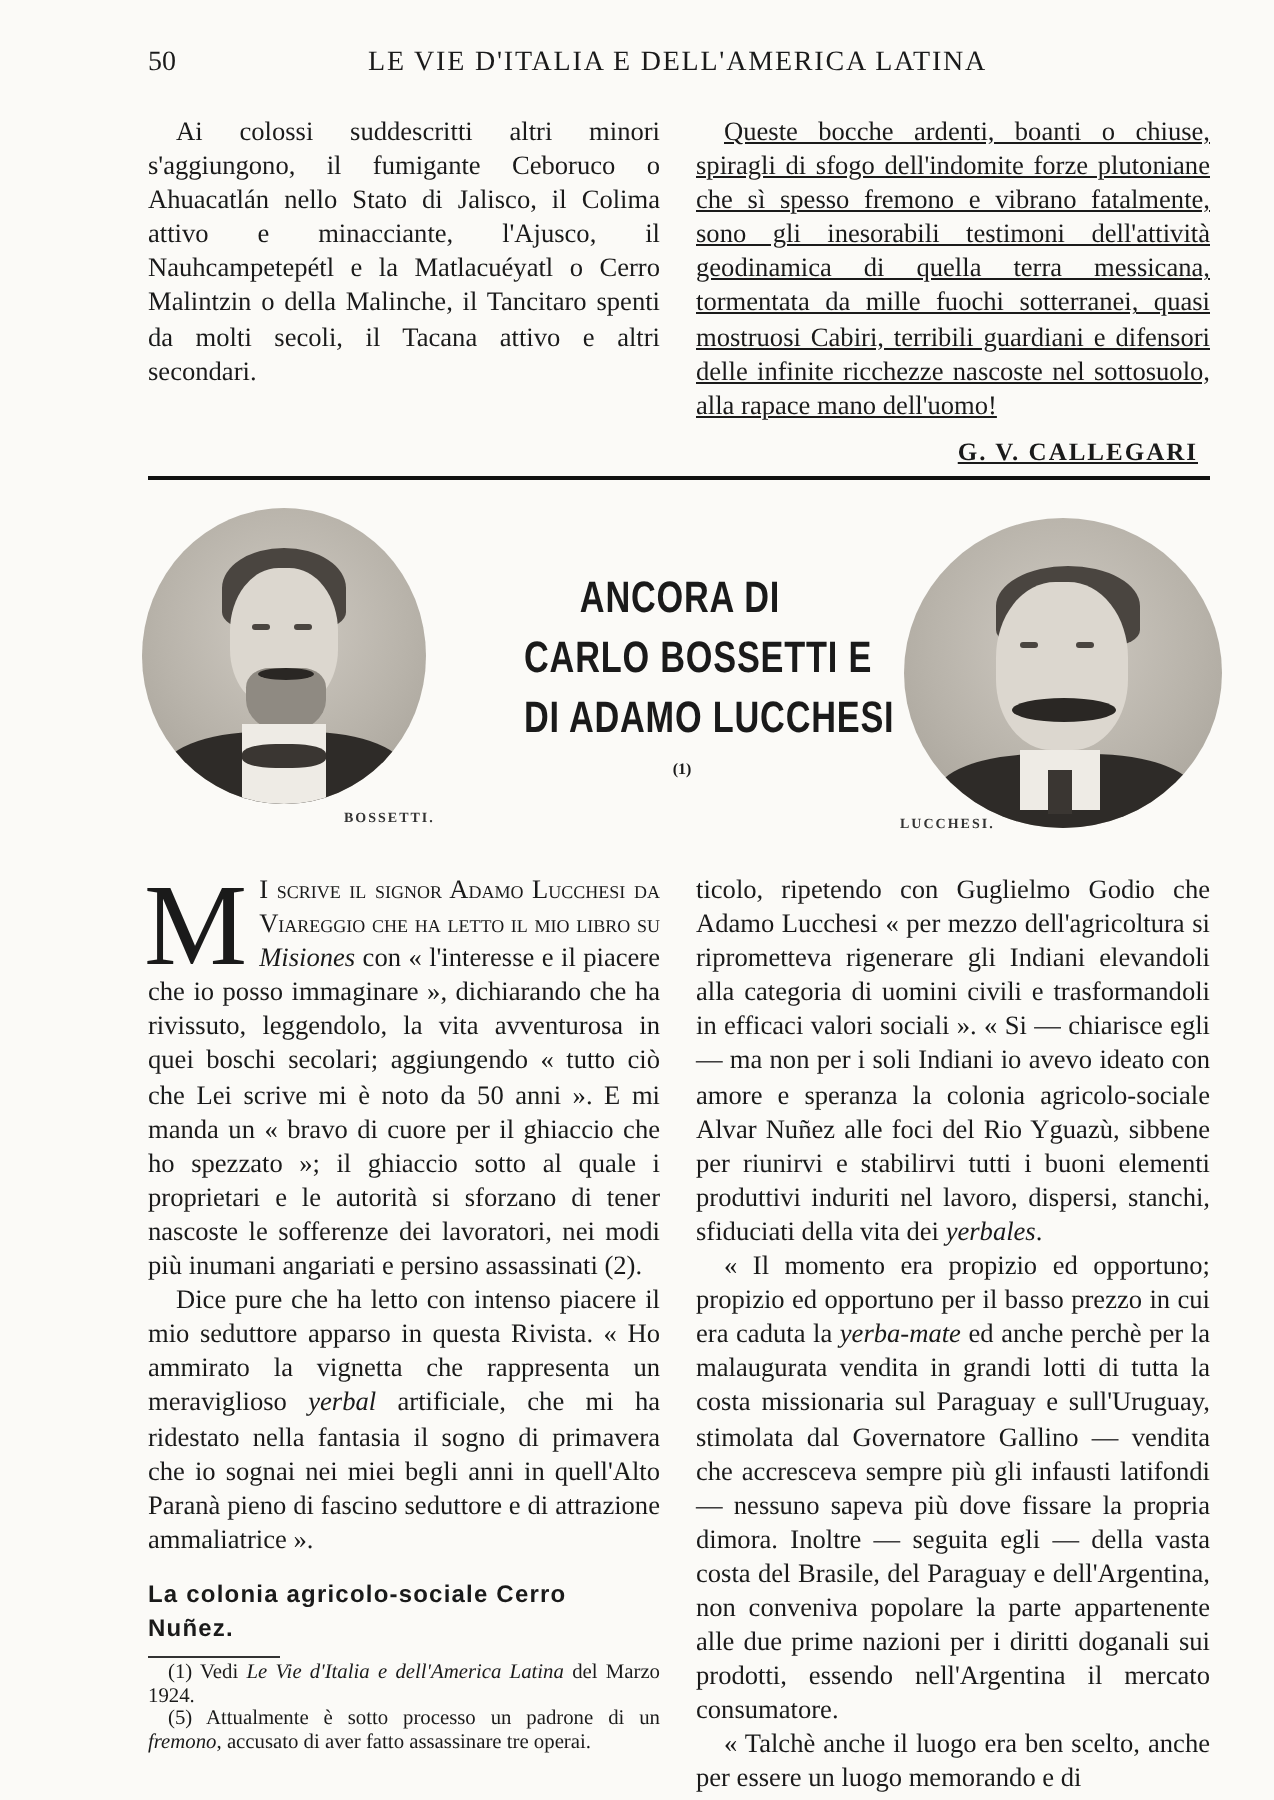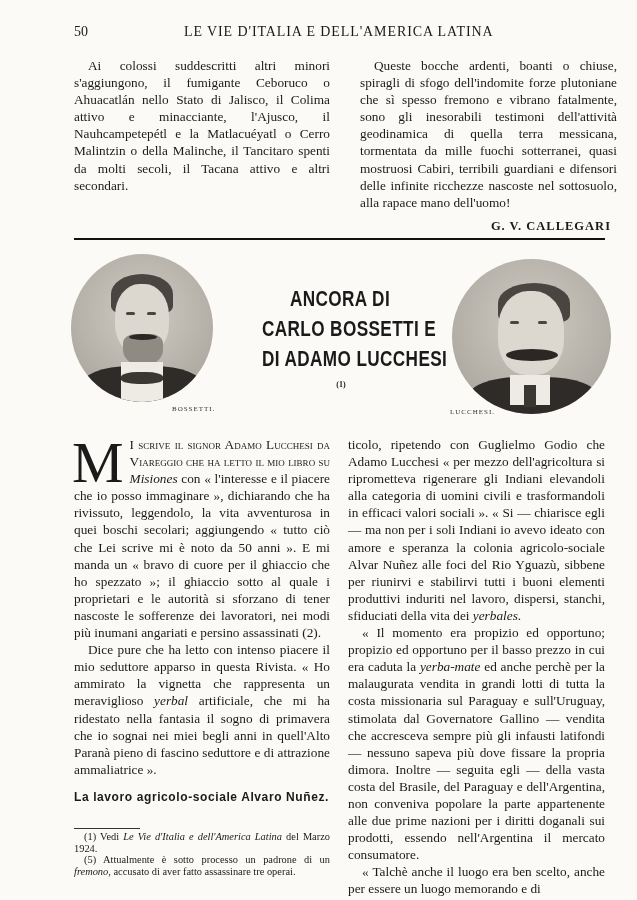--- a/index.html
+++ b/index.html
@@ -16,21 +16,21 @@
     position: absolute; left: 110px; top: 0; font-family: "Liberation Serif", serif;
     font-size: 14px; letter-spacing: 0.9px;
   }
   .col {
     position: absolute; font-family: "Liberation Serif", serif;
     font-size: 13.3px; line-height: 17.1px; text-align: justify;
   }
   .col p { margin: 0; }
   .indent { text-indent: 14px; }
   .top-left { left: 74px; top: 57px; width: 256px; }
-  .top-right { left: 360px; top: 57px; width: 257px; }
+  .top-right { left: 348px; top: 57px; width: 257px; text-decoration: underline; }
   .signature {
     text-align: right; font-weight: bold; letter-spacing: 1px; font-size: 12.5px;
     margin-top: 7px !important; padding-right: 6px;
   }
   .rule { position: absolute; left: 74px; width: 531px; top: 238px; height: 2px; background: #111; }
   .portrait {
     position: absolute; border-radius: 50%;
     background: radial-gradient(circle at 50% 40%, #cfcac2 0%, #b8b3aa 55%, #a39e95 100%);
     overflow: hidden;
   }
@@ -39,21 +39,21 @@
   .face { position: absolute; border-radius: 45% 45% 42% 42%; background: #dcd7cf; }
   .hair { position: absolute; border-radius: 50% 50% 20% 20%; background: #4a4540; }
   .coat { position: absolute; background: #2e2b28; border-radius: 40% 40% 0 0; }
   .collar { position: absolute; background: #eeebe5; }
   .tie { position: absolute; background: #3a3632; }
   .mustache { position: absolute; background: #2a2724; border-radius: 50%; }
   .beard { position: absolute; background: #8f8a82; border-radius: 30% 30% 50% 50%; }
   .eye { position: absolute; width: 9px; height: 3px; background: #4a4540; border-radius: 2px; }
   .caption {
     position: absolute; font-family: "Liberation Serif", serif; font-size: 7px;
-    letter-spacing: 1px; color: #333;
+    letter-spacing: 1px; color: #333; font-weight: bold;
   }
   .cap-left { left: 172px; top: 405px; }
   .cap-right { left: 450px; top: 408px; }
   .article-title {
     position: absolute; left: 240px; top: 284px; width: 200px; text-align: center;
     font-family: "Liberation Sans", sans-serif; font-weight: bold;
     font-size: 22px; line-height: 30px; transform: scaleX(0.78); transform-origin: center top;
     letter-spacing: 0.5px;
   }
   .article-title div { white-space: nowrap; }
@@ -134,21 +134,21 @@
   </div>
   <div class="caption cap-right">LUCCHESI.</div>
 
   <div class="col body-left">
     <p>
       <span class="dropcap">M</span><span class="smallcaps">I scrive il signor Adamo Lucchesi da Viareggio che ha letto il mio libro su </span><em>Misiones</em><span> con « l'interesse e il piacere che io posso immaginare », dichiarando che ha rivissuto, leggendolo, la vita avventurosa in quei boschi secolari; aggiungendo « tutto ciò che Lei scrive mi è noto da 50 anni ». E mi manda un « bravo di cuore per il ghiaccio che ho spezzato »; il ghiaccio sotto al quale i proprietari e le autorità si sforzano di tener nascoste le sofferenze dei lavoratori, nei modi più inumani angariati e persino assassinati (2).</span>
     </p>
     <p class="indent">
       <span>Dice pure che ha letto con intenso piacere il mio seduttore apparso in questa Rivista. « Ho ammirato la vignetta che rappresenta un meraviglioso </span><em>yerbal</em><span> artificiale, che mi ha ridestato nella fantasia il sogno di primavera che io sognai nei miei begli anni in quell'Alto Paranà pieno di fascino seduttore e di attrazione ammaliatrice ».</span>
     </p>
-    <p class="subhead">La lavoro agricolo-sociale Alvaro Nuñez.</p>
+    <p class="subhead">La colonia agricolo-sociale Cerro Nuñez.</p>
   </div>
 
   <div class="footnote-rule"></div>
   <div class="footnotes">
     <p><span>(1) Vedi </span><em>Le Vie d'Italia e dell'America Latina</em><span> del Marzo 1924.</span></p>
     <p><span>(5) Attualmente è sotto processo un padrone di un </span><em>fremono</em><span>, accusato di aver fatto assassinare tre operai.</span></p>
   </div>
 
   <div class="col body-right">
     <p>

